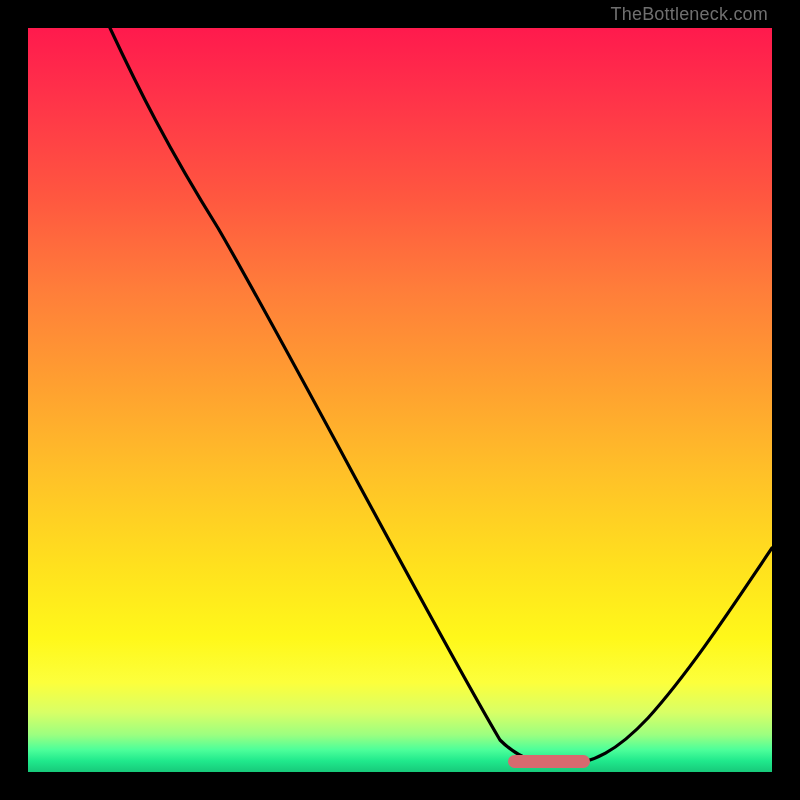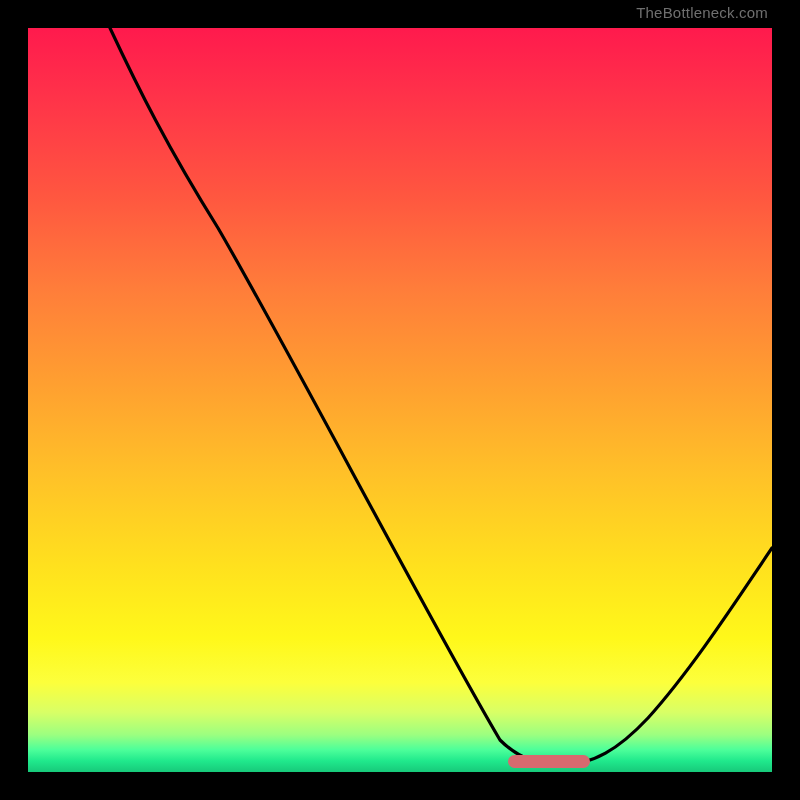--- a/index.html
+++ b/index.html
@@ -41,21 +41,21 @@
       #4dff9a 97%,
       #20e98c 98.5%,
       #17c97a 100%
     );
   }
   .watermark {
     position: absolute;
     top: 4px;
     right: 32px;
     color: #6f6f6f;
-    font-size: 15px;
+    font-size: 18px;
     font-weight: 500;
     letter-spacing: 0.2px;
     z-index: 5;
   }
   svg.curve {
     position: absolute;
     left: 0;
     top: 0;
     width: 744px;
     height: 744px;

